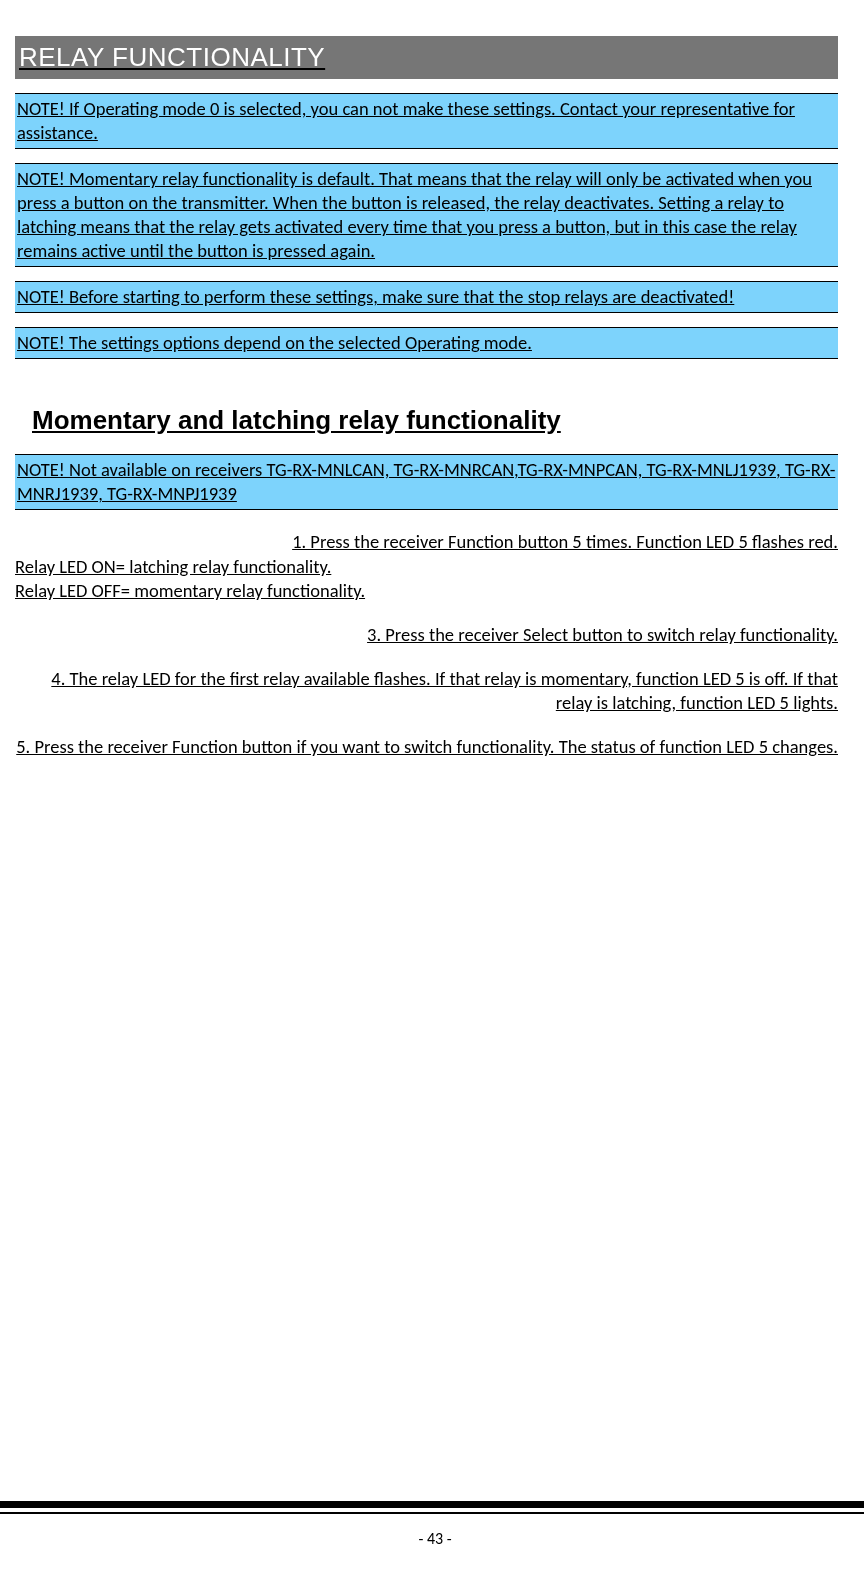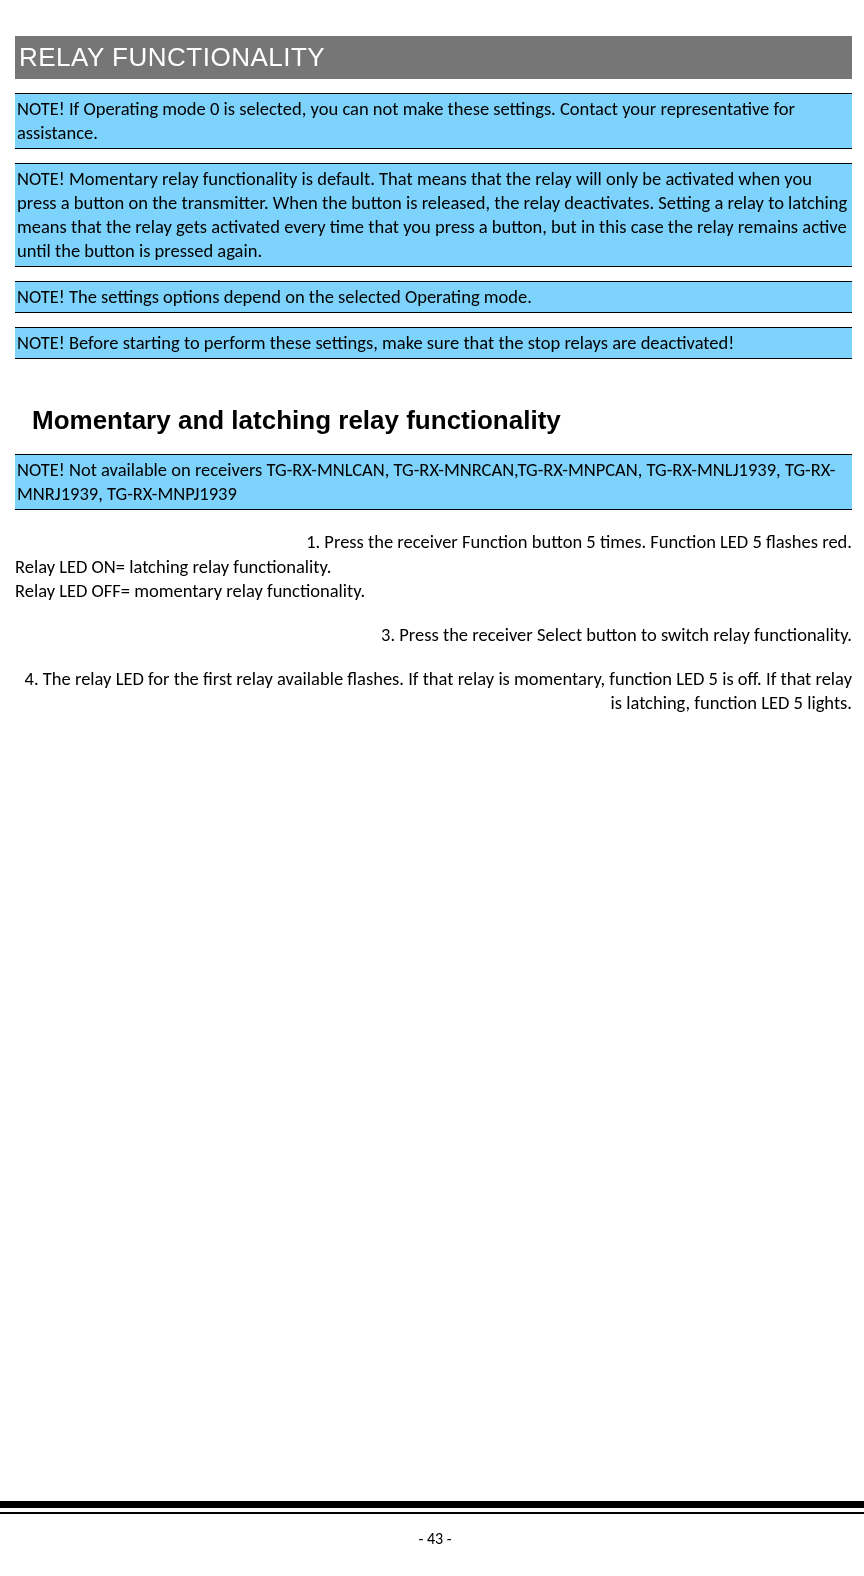--- a/index.html
+++ b/index.html
@@ -5,21 +5,22 @@
   * { margin: 0; padding: 0; box-sizing: border-box; }
   body {
     width: 864px;
     height: 1576px;
     background: #fff;
     font-family: "Gill Sans", "Gill Sans MT", Calibri, "Trebuchet MS", sans-serif;
     color: #000;
     position: relative;
   }
   .page {
-    padding: 36px 12px 0 15px;
+    padding: 36px 26px 0 15px;
+    text-decoration: underline;
   }
   .title-bar {
     background: #767676;
     color: #fff;
     font-size: 26px;
     font-weight: 400;
     padding: 6px 4px 6px 4px;
     letter-spacing: 0.5px;
     font-family: Arial, Helvetica, sans-serif;
   }
@@ -74,36 +75,37 @@
 <body>
 
 <div class="page">
 
   <div class="title-bar">RELAY FUNCTIONALITY</div>
 
   <div class="note-box">NOTE! If Operating mode 0 is selected, you can not make these settings. Contact your representative for assistance.</div>
 
   <div class="note-box">NOTE! Momentary relay functionality is default. That means that the relay will only be activated when you press a button on the transmitter. When the button is released, the relay deactivates. Setting a relay to latching means that the relay gets activated every time that you press a button, but in this case the relay remains active until the button is pressed again.</div>
 
+  <div class="note-box">NOTE! Before starting to perform these settings, make sure that the stop relays are deactivated!</div>
+
   <div class="note-box">NOTE! The settings options depend on the selected Operating mode.</div>
-
-  <div class="note-box">NOTE! Before starting to perform these settings, make sure that the stop relays are deactivated!</div>
 
   <div class="section-heading">Momentary and latching relay functionality</div>
 
   <div class="note-box sub">NOTE! Not available on receivers TG-RX-MNLCAN, TG-RX-MNRCAN,TG-RX-MNPCAN, TG-RX-MNLJ1939, TG-RX-MNRJ1939, TG-RX-MNPJ1939</div>
 
   <div class="step">1. Press the receiver Function button 5 times. Function LED 5 flashes red.</div>
 
   <div class="step-sub">Relay LED ON= latching relay functionality.</div>
   <div class="step-sub">Relay LED OFF= momentary relay functionality.</div>
 
   <div class="step">3. Press the receiver Select button to switch relay functionality.</div>
 
   <div class="step">4. The relay LED for the first relay available flashes. If that relay is momentary, function LED 5 is off. If that relay is latching, function LED 5 lights.</div>
 
+  <div class="step">5. Press the receiver Function button if you want to switch functionality. The status of function LED 5 changes.</div>
 
 
 </div>
 
 <div class="footer-line f1"></div>
 <div class="footer-line f2"></div>
 <div class="page-num">- 43 -</div>
 
 </body></html>

